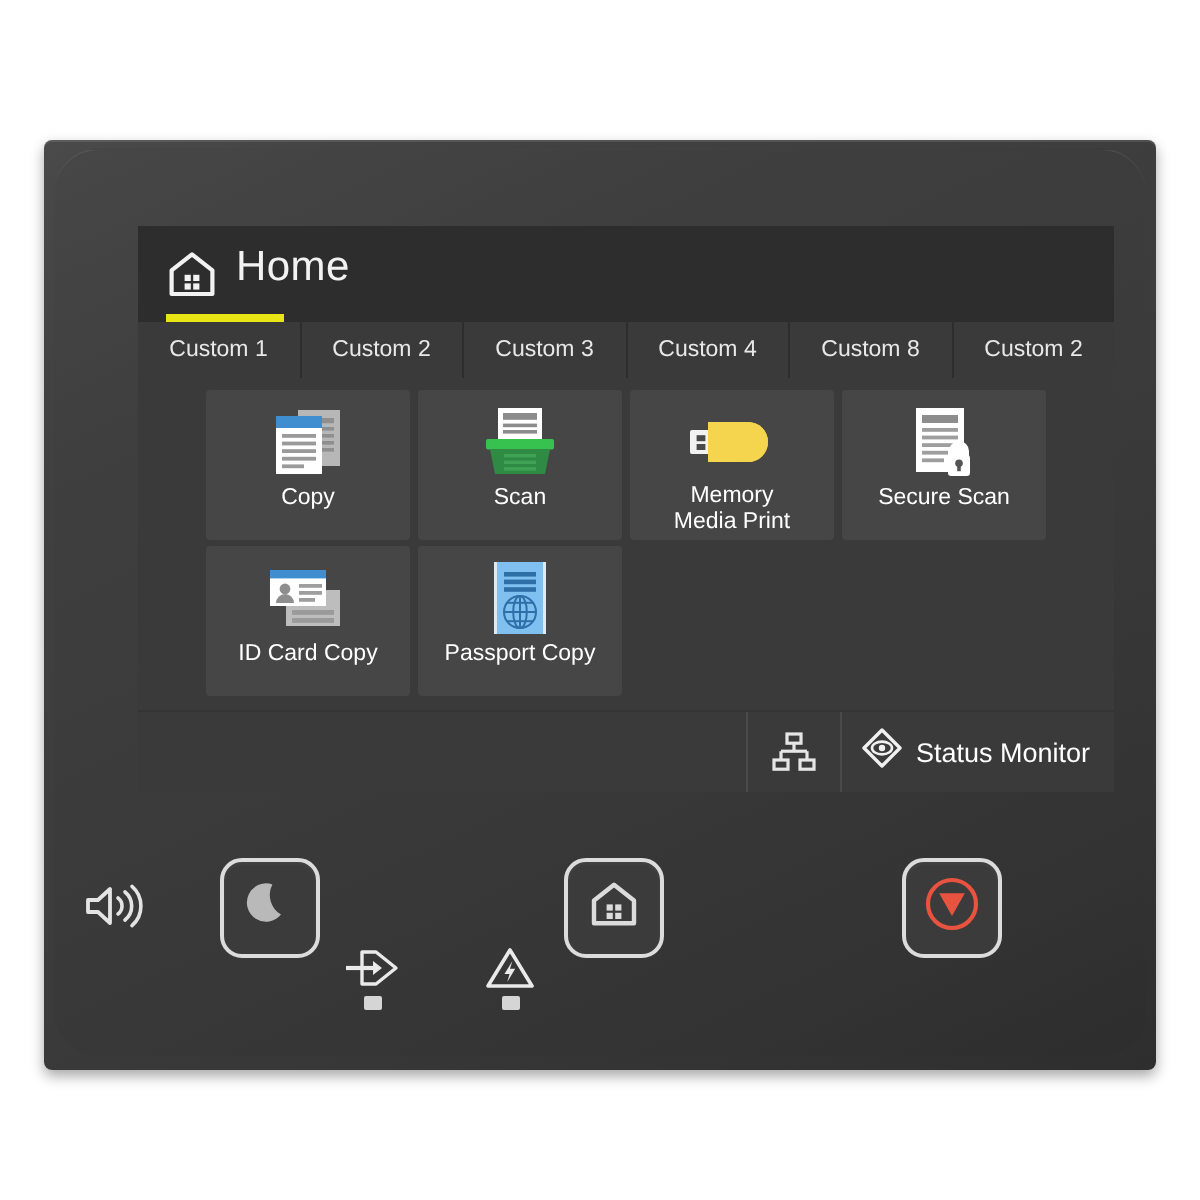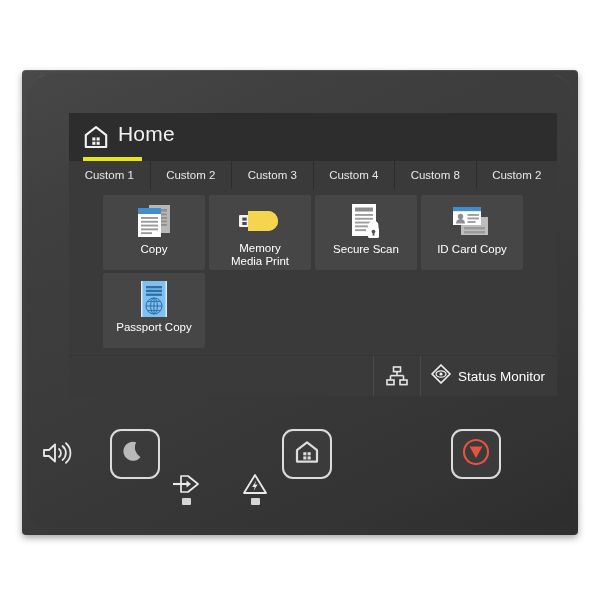--- a/index.html
+++ b/index.html
@@ -284,20 +284,36 @@
                 <rect x="9" y="16" width="17" height="1.9" fill="#9a9a9a"></rect>
                 <rect x="9" y="19.8" width="17" height="1.9" fill="#9a9a9a"></rect>
                 <rect x="9" y="23.6" width="17" height="1.9" fill="#9a9a9a"></rect>
                 <rect x="9" y="27.4" width="17" height="1.9" fill="#9a9a9a"></rect>
                 <rect x="9" y="31.2" width="11" height="1.9" fill="#9a9a9a"></rect>
               </svg>
             </div>
             <div class="tile-label">Copy</div>
           </div>
 
+          <div class="tile">
+            <div class="tile-icon">
+              <svg width="44" height="40" viewBox="0 0 44 40">
+                <rect x="11" y="3" width="22" height="16" fill="#ffffff"></rect>
+                <rect x="13.5" y="5.5" width="17" height="3.4" fill="#8c8c8c"></rect>
+                <rect x="13.5" y="10.8" width="17" height="1.8" fill="#8c8c8c"></rect>
+                <rect x="13.5" y="14" width="17" height="1.8" fill="#8c8c8c"></rect>
+                <rect x="5" y="18.5" width="34" height="5.2" rx="1" fill="#37c24f"></rect>
+                <path d="M7 23.7 L37 23.7 L34.5 36 L9.5 36 Z" fill="#2f8a43"></path>
+                <rect x="14" y="26" width="16" height="1.7" fill="#3fa356"></rect>
+                <rect x="14" y="29.3" width="16" height="1.7" fill="#3fa356"></rect>
+                <rect x="14" y="32.6" width="16" height="1.7" fill="#3fa356"></rect>
+              </svg>
+            </div>
+            <div class="tile-label">Scan</div>
+          </div>
 
           <div class="tile">
             <div class="tile-icon">
               <svg width="48" height="34" viewBox="0 0 48 34">
                 <rect x="3" y="11" width="11" height="12" rx="1" fill="#f2f2f2"></rect>
                 <rect x="6.3" y="13.6" width="4.4" height="3" fill="#4a4a4a"></rect>
                 <rect x="6.3" y="18" width="4.4" height="3" fill="#4a4a4a"></rect>
                 <rect x="12" y="7" width="20" height="20" fill="#f5d44e"></rect>
                 <path d="M32 7 A10 10 0 0 1 32 27 Z" fill="#f5d44e"></path>
                 <circle cx="32" cy="17" r="10" fill="#f5d44e"></circle>

